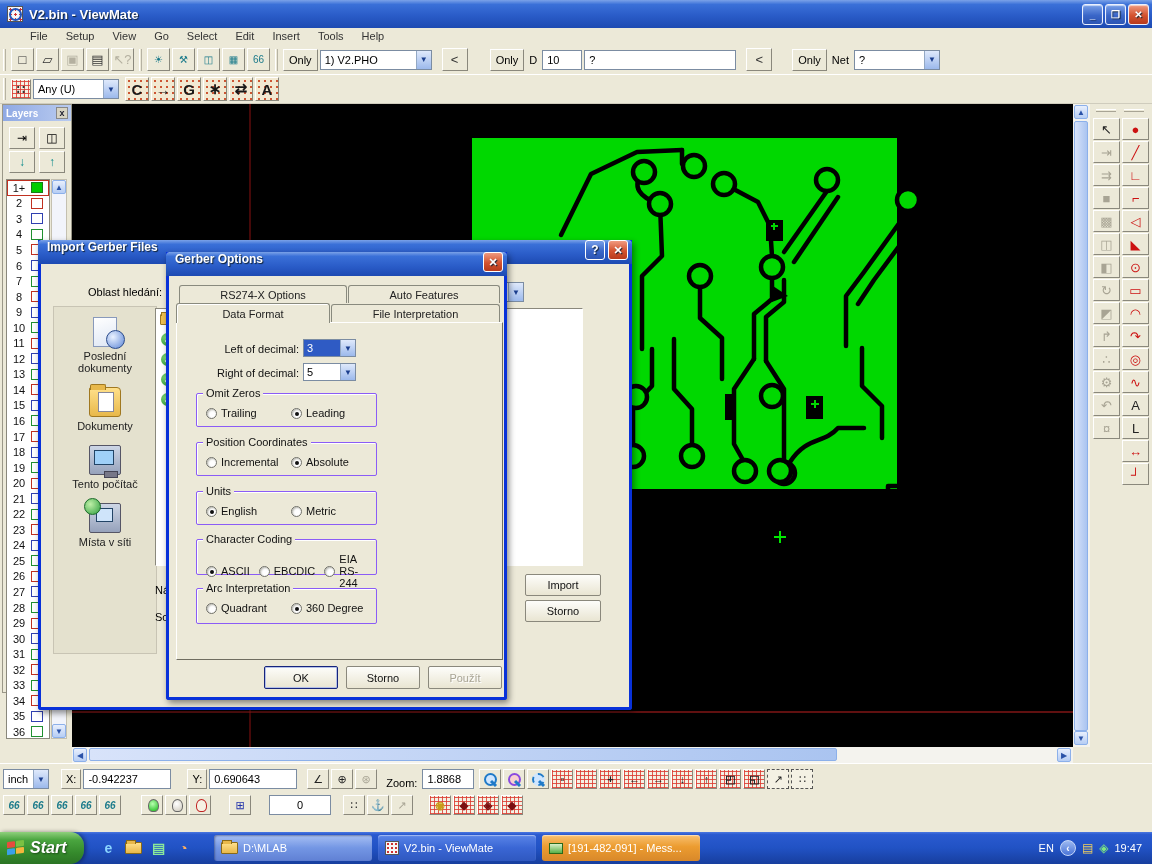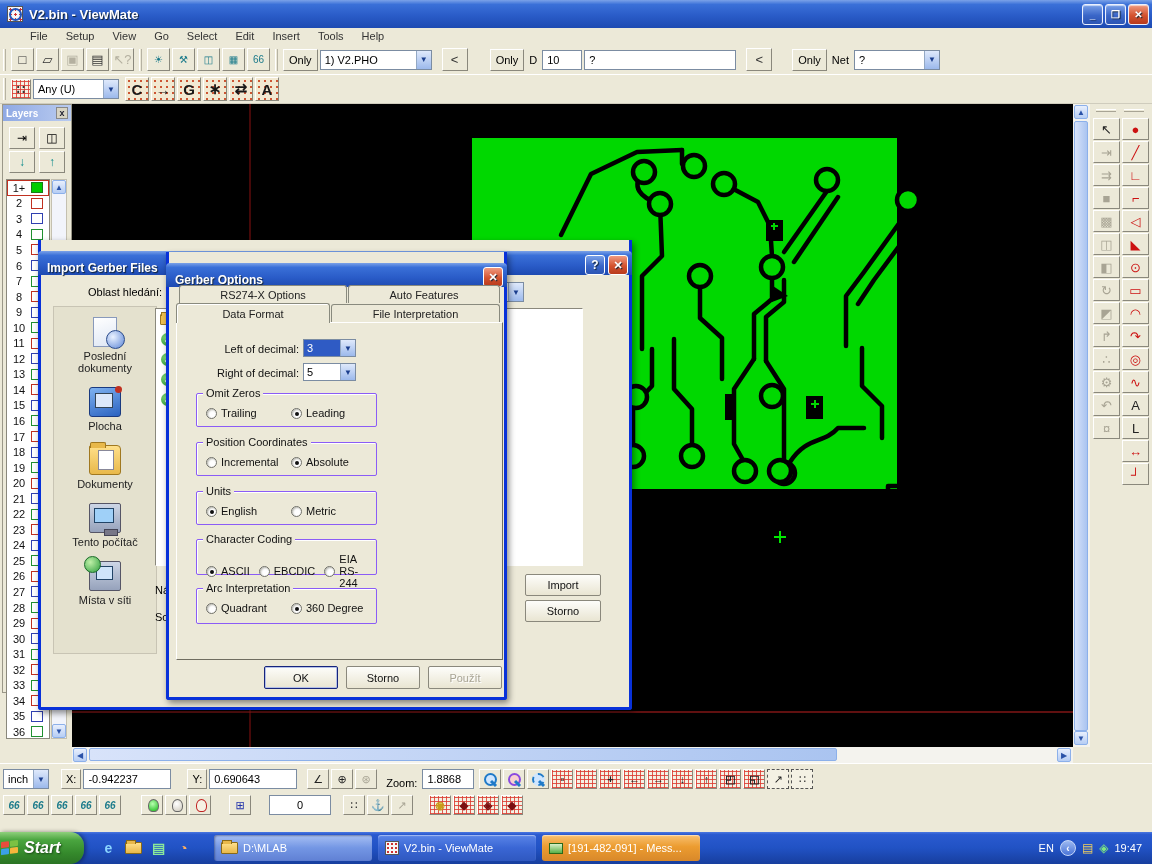--- a/index.html
+++ b/index.html
@@ -73,22 +73,22 @@
   .pal-grip{position:absolute;top:5px;width:20px;height:3px;border-top:1px solid #fff;border-bottom:1px solid #a8a494}
   .pal-col{position:absolute;top:14px;display:flex;flex-direction:column}
   .pal-btn{width:27px;height:22px;margin-bottom:1px;display:flex;align-items:center;justify-content:center;
     font-size:13px;border:1px solid;border-color:#fff #8a887c #8a887c #fff;background:#ECE9D8;color:#cc1111}
   .pal-btn.disabled{color:#a8a494}
   .pal-btn.dark{color:#222}
 
   
   .dlg{position:absolute;background:#ECE9D8;border:3px solid #0831D9;border-top:none;border-radius:0 0 3px 3px;
     box-shadow:2px 3px 6px rgba(0,0,0,.45)}
-  .dlg-title{height:24px;margin:11px -3px;background:linear-gradient(180deg,#7ba2e8 0%,#3a70d8 18%,#2a5cc8 60%,#1d4ab2 100%);
-    border-radius:4px 4px 0 0;display:flex;align-items:flex-end;color:#fff;font-weight:bold;font-size:12px;
+  .dlg-title{height:24px;margin:0 -3px;background:linear-gradient(180deg,#7ba2e8 0%,#3a70d8 18%,#2a5cc8 60%,#1d4ab2 100%);
+    border-radius:4px 4px 0 0;display:flex;align-items:flex-start;color:#fff;font-weight:bold;font-size:12px;
     padding:0 4px 0 9px;text-shadow:1px 1px 1px #123}
   .dlg-x{width:20px;height:20px;margin-left:3px;border-radius:3px;border:1px solid #fff;color:#fff;font-weight:bold;font-size:11px;
     display:flex;align-items:center;justify-content:center;background:linear-gradient(180deg,#f09a80,#d4532f 55%,#b83a1c)}
   .dlg-help{width:20px;height:20px;margin-left:auto;border-radius:3px;border:1px solid #fff;color:#fff;font-weight:bold;
     display:flex;align-items:center;justify-content:center;background:linear-gradient(180deg,#79a0e8,#3a66c8 55%,#2c55b4)}
   .xp-btn{display:flex;align-items:center;justify-content:center;font-size:11px;color:#111;
     background:linear-gradient(180deg,#fdfdfa,#e9e5d2);border:1px solid #8a887c;border-radius:2px}
   .xp-btn.default{border:1px solid #16247c;box-shadow:0 0 0 1px #b4c0e8 inset}
   .xp-btn.disabled{color:#a8a494;text-shadow:1px 1px 0 #fff}
 
@@ -163,21 +163,21 @@
   .b-grey::before{background:radial-gradient(circle at 40% 35%,#fff,#cfcabc)}
   .b-red::before{background:#f6f2e4;border-color:#c02020}
   .gl1,.gl2,.gl3,.gl4,.gl5{color:#1a7a8a;font-style:italic;font-weight:bold;font-size:10px}
   .c-dark{color:#7a1010}.c-gold{color:#c8a018}.c-dark2{color:#7a1010}
   .st-field{height:20px;background:#fff;border:1px solid #7b8ca2;padding:0 4px;display:flex;align-items:center}
   .st-lbl3d{height:20px;padding:0 4px;display:flex;align-items:center;border:1px solid;border-color:#fff #8a887c #8a887c #fff}
 
   
   #taskbar{position:absolute;left:0;top:832px;width:1152px;height:32px;
     background:linear-gradient(180deg,#4b77e0 0%,#2a5ad0 8%,#2152c4 50%,#173e9e 100%)}
-  .start{position:absolute;left:0;top:0;height:32px;width:84px;display:flex;align-items:center;padding-left:1px;
+  .start{position:absolute;left:0;top:0;height:32px;width:84px;display:flex;align-items:center;padding-left:7px;
     background:linear-gradient(180deg,#8fd07c 0%,#4aa53f 25%,#358a2c 65%,#2b7424 100%);
     border-radius:0 14px 14px 0;color:#fff;font-weight:bold;font-style:italic;font-size:16px;
     text-shadow:1px 1px 2px #1c4a18;box-shadow:2px 0 4px rgba(0,0,0,.4)}
   .winflag{width:18px;height:15px;display:grid;grid-template-columns:8px 8px;grid-template-rows:6px 6px;gap:1px;
     transform:skewY(-8deg);margin-right:5px}
   .winflag span{border-radius:1px}
   .ql{position:absolute;left:100px;top:0;height:32px;display:flex;align-items:center;gap:8px}
   .ql-icon{width:17px;height:17px;display:flex;align-items:center;justify-content:center;font-weight:bold;font-size:14px;color:#fff}
   .qfolder{width:17px;height:12px;background:linear-gradient(180deg,#ffe08a,#e8b84a);border:1px solid #8a6a18;border-radius:1px;position:relative}
   .qfolder::before{content:"";position:absolute;left:0;top:-3px;width:8px;height:3px;background:#e8b84a;border:1px solid #8a6a18;border-bottom:none}
@@ -560,24 +560,20 @@
     <div class="combo" style="position:absolute;left:167px;top:42px;width:316px">
       <span class="val"><span class="qfolder" style="display:inline-block"></span></span>
       <span class="arw">▼</span>
     </div>
     <div class="places">
 
     <div class="place ic-doc-clock">
           <div class="pl-icon"></div>
           <div class="pl-label">Poslední dokumenty</div>
         </div>
-        <div class="place ic-desktop">
-          <div class="pl-icon"></div>
-          <div class="pl-label">Plocha</div>
-        </div>
         <div class="place ic-folder-docs">
           <div class="pl-icon"></div>
           <div class="pl-label">Dokumenty</div>
         </div>
         <div class="place ic-computer">
           <div class="pl-icon"></div>
           <div class="pl-label">Tento počítač</div>
         </div>
         <div class="place ic-network">
           <div class="pl-icon"></div>

